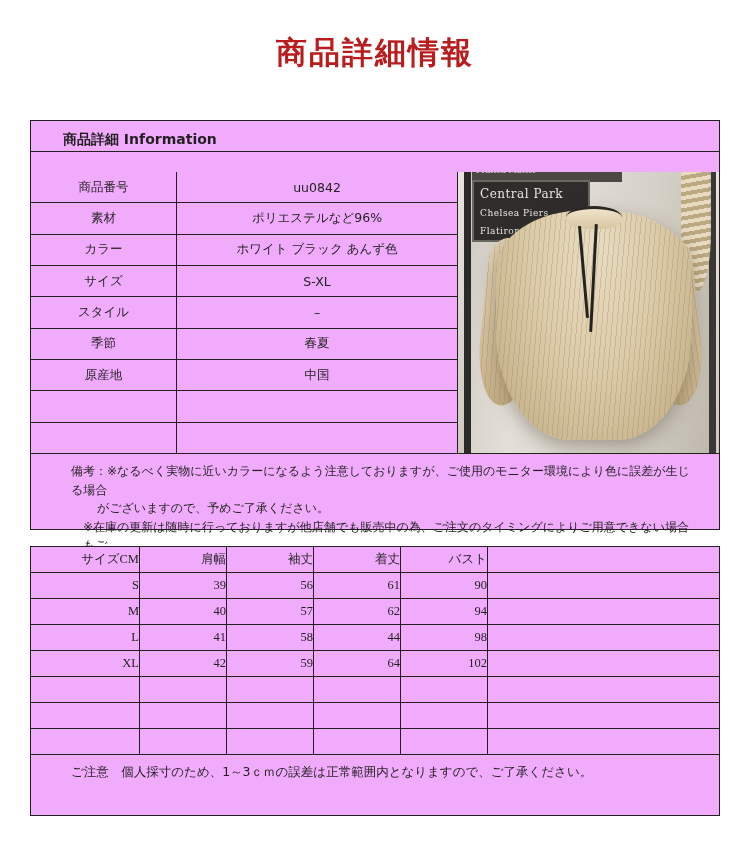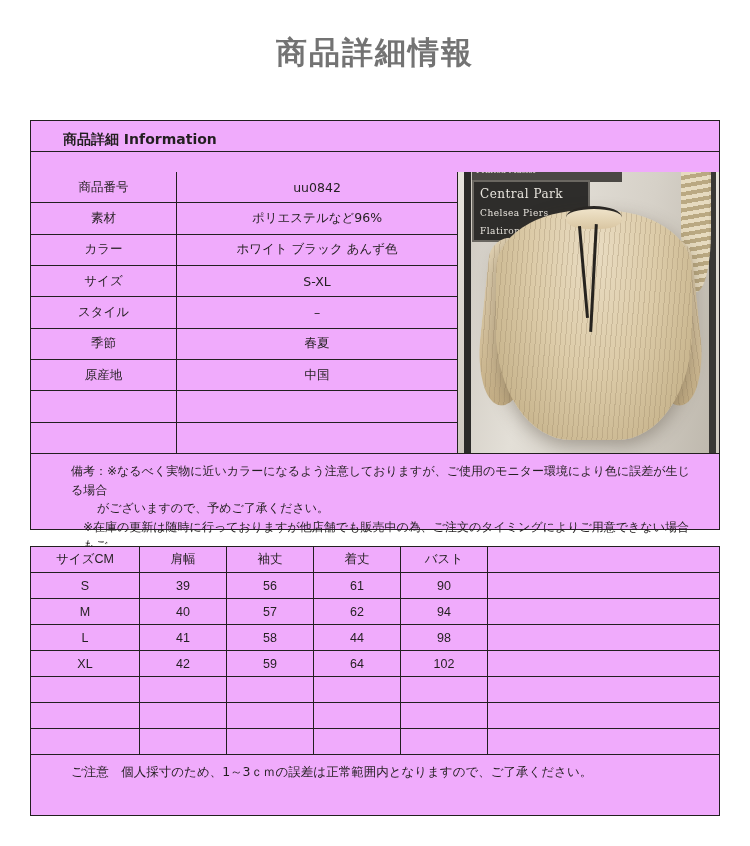--- a/index.html
+++ b/index.html
@@ -20,21 +20,21 @@
     height: 846px;
     position: relative;
   }
   .page-title {
     text-align: center;
     font-size: 31px;
     font-weight: bold;
     letter-spacing: 2px;
     margin: 0;
     padding-top: 32px;
-    color: #737373;
+    color: #b91c1c;
     font-family: Liberation Serif, serif;
   }
 
   
   .block {
     position: absolute;
     left: 30px;
     width: 690px;
     border: 1px solid #231f20;
     box-sizing: border-box;
@@ -176,22 +176,22 @@
   .size-table {
     border-collapse: collapse;
     width: 100%;
     table-layout: fixed;
   }
   .size-table td {
     border-right: 1px solid #231f20;
     border-bottom: 1px solid #231f20;
     height: 25px;
     font-size: 12.5px;
-    text-align: center;
-    font-family: Liberation Sans, sans-serif;
+    text-align: right;
+    font-family: Liberation Serif, serif;
     padding: 0;
   }
   .size-table td:last-child { border-right: none; }
   .size-table tr:last-child td { border-bottom: none; }
   .size-table td.c0 { width: 108px; }
   .size-table td.cx { width: 86px; }
   .size-table td.pad { border-right: none; }
 
   .size-note {
     border-top: 1px solid #231f20;

